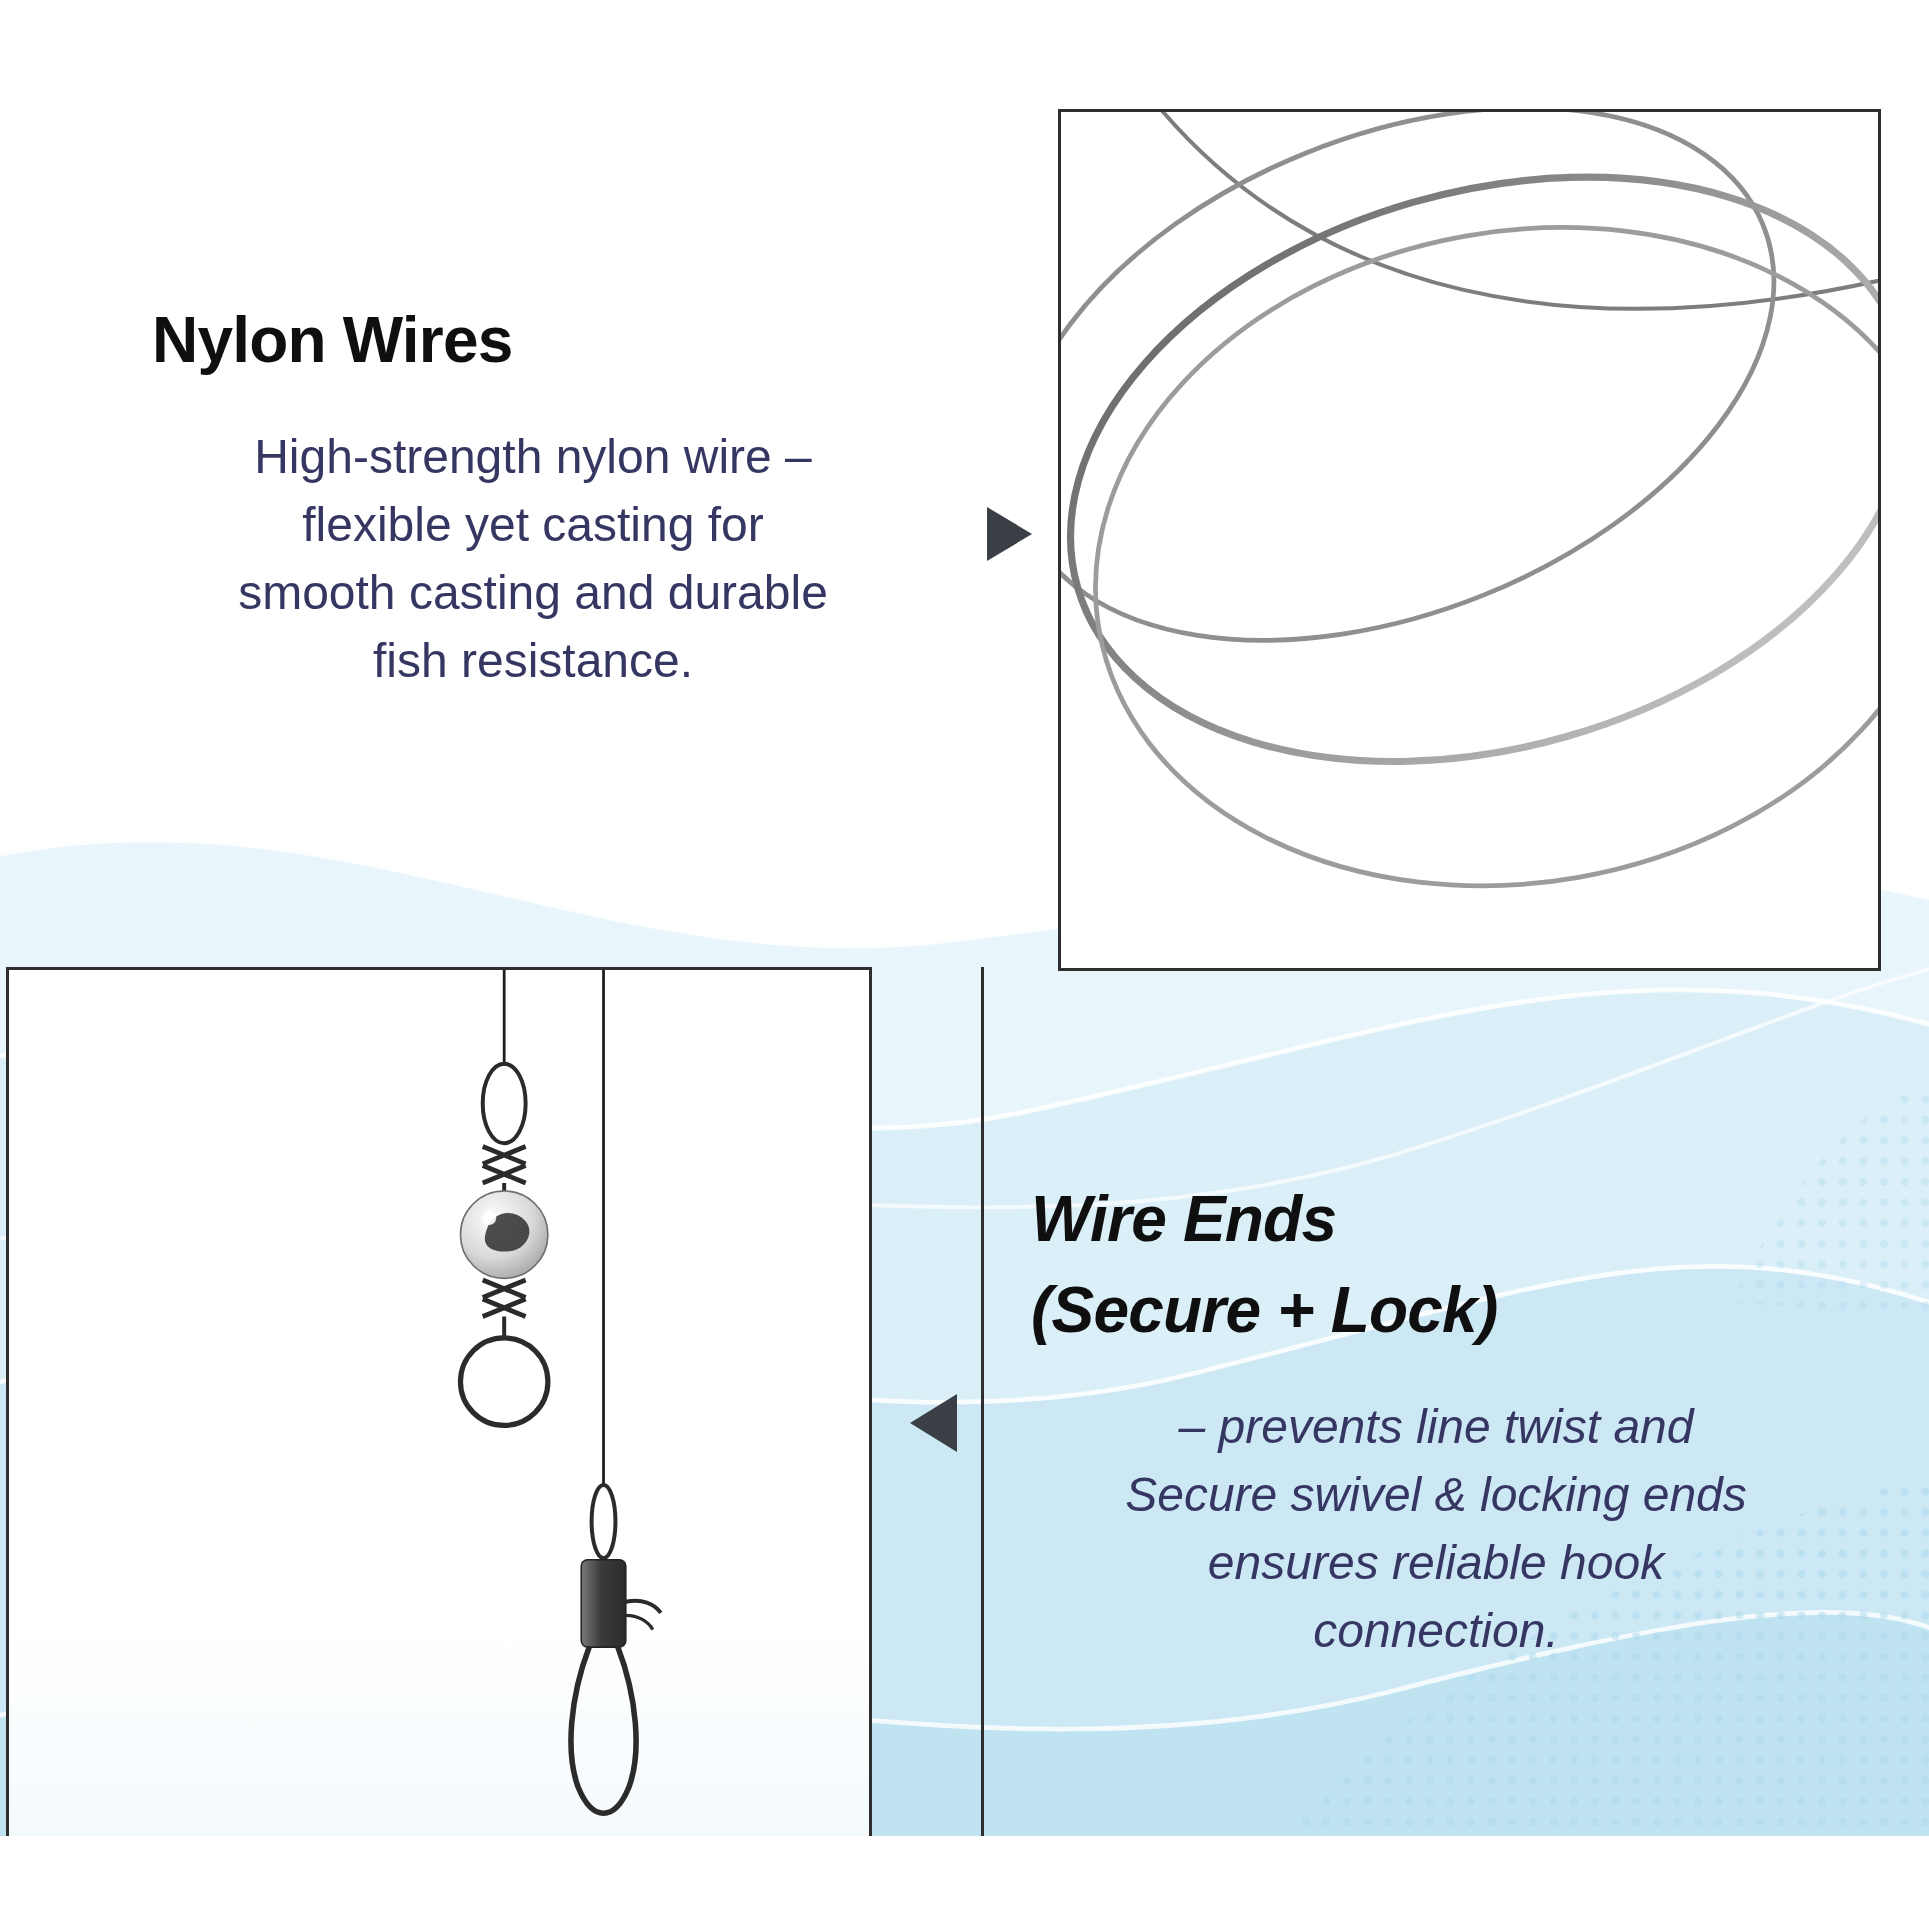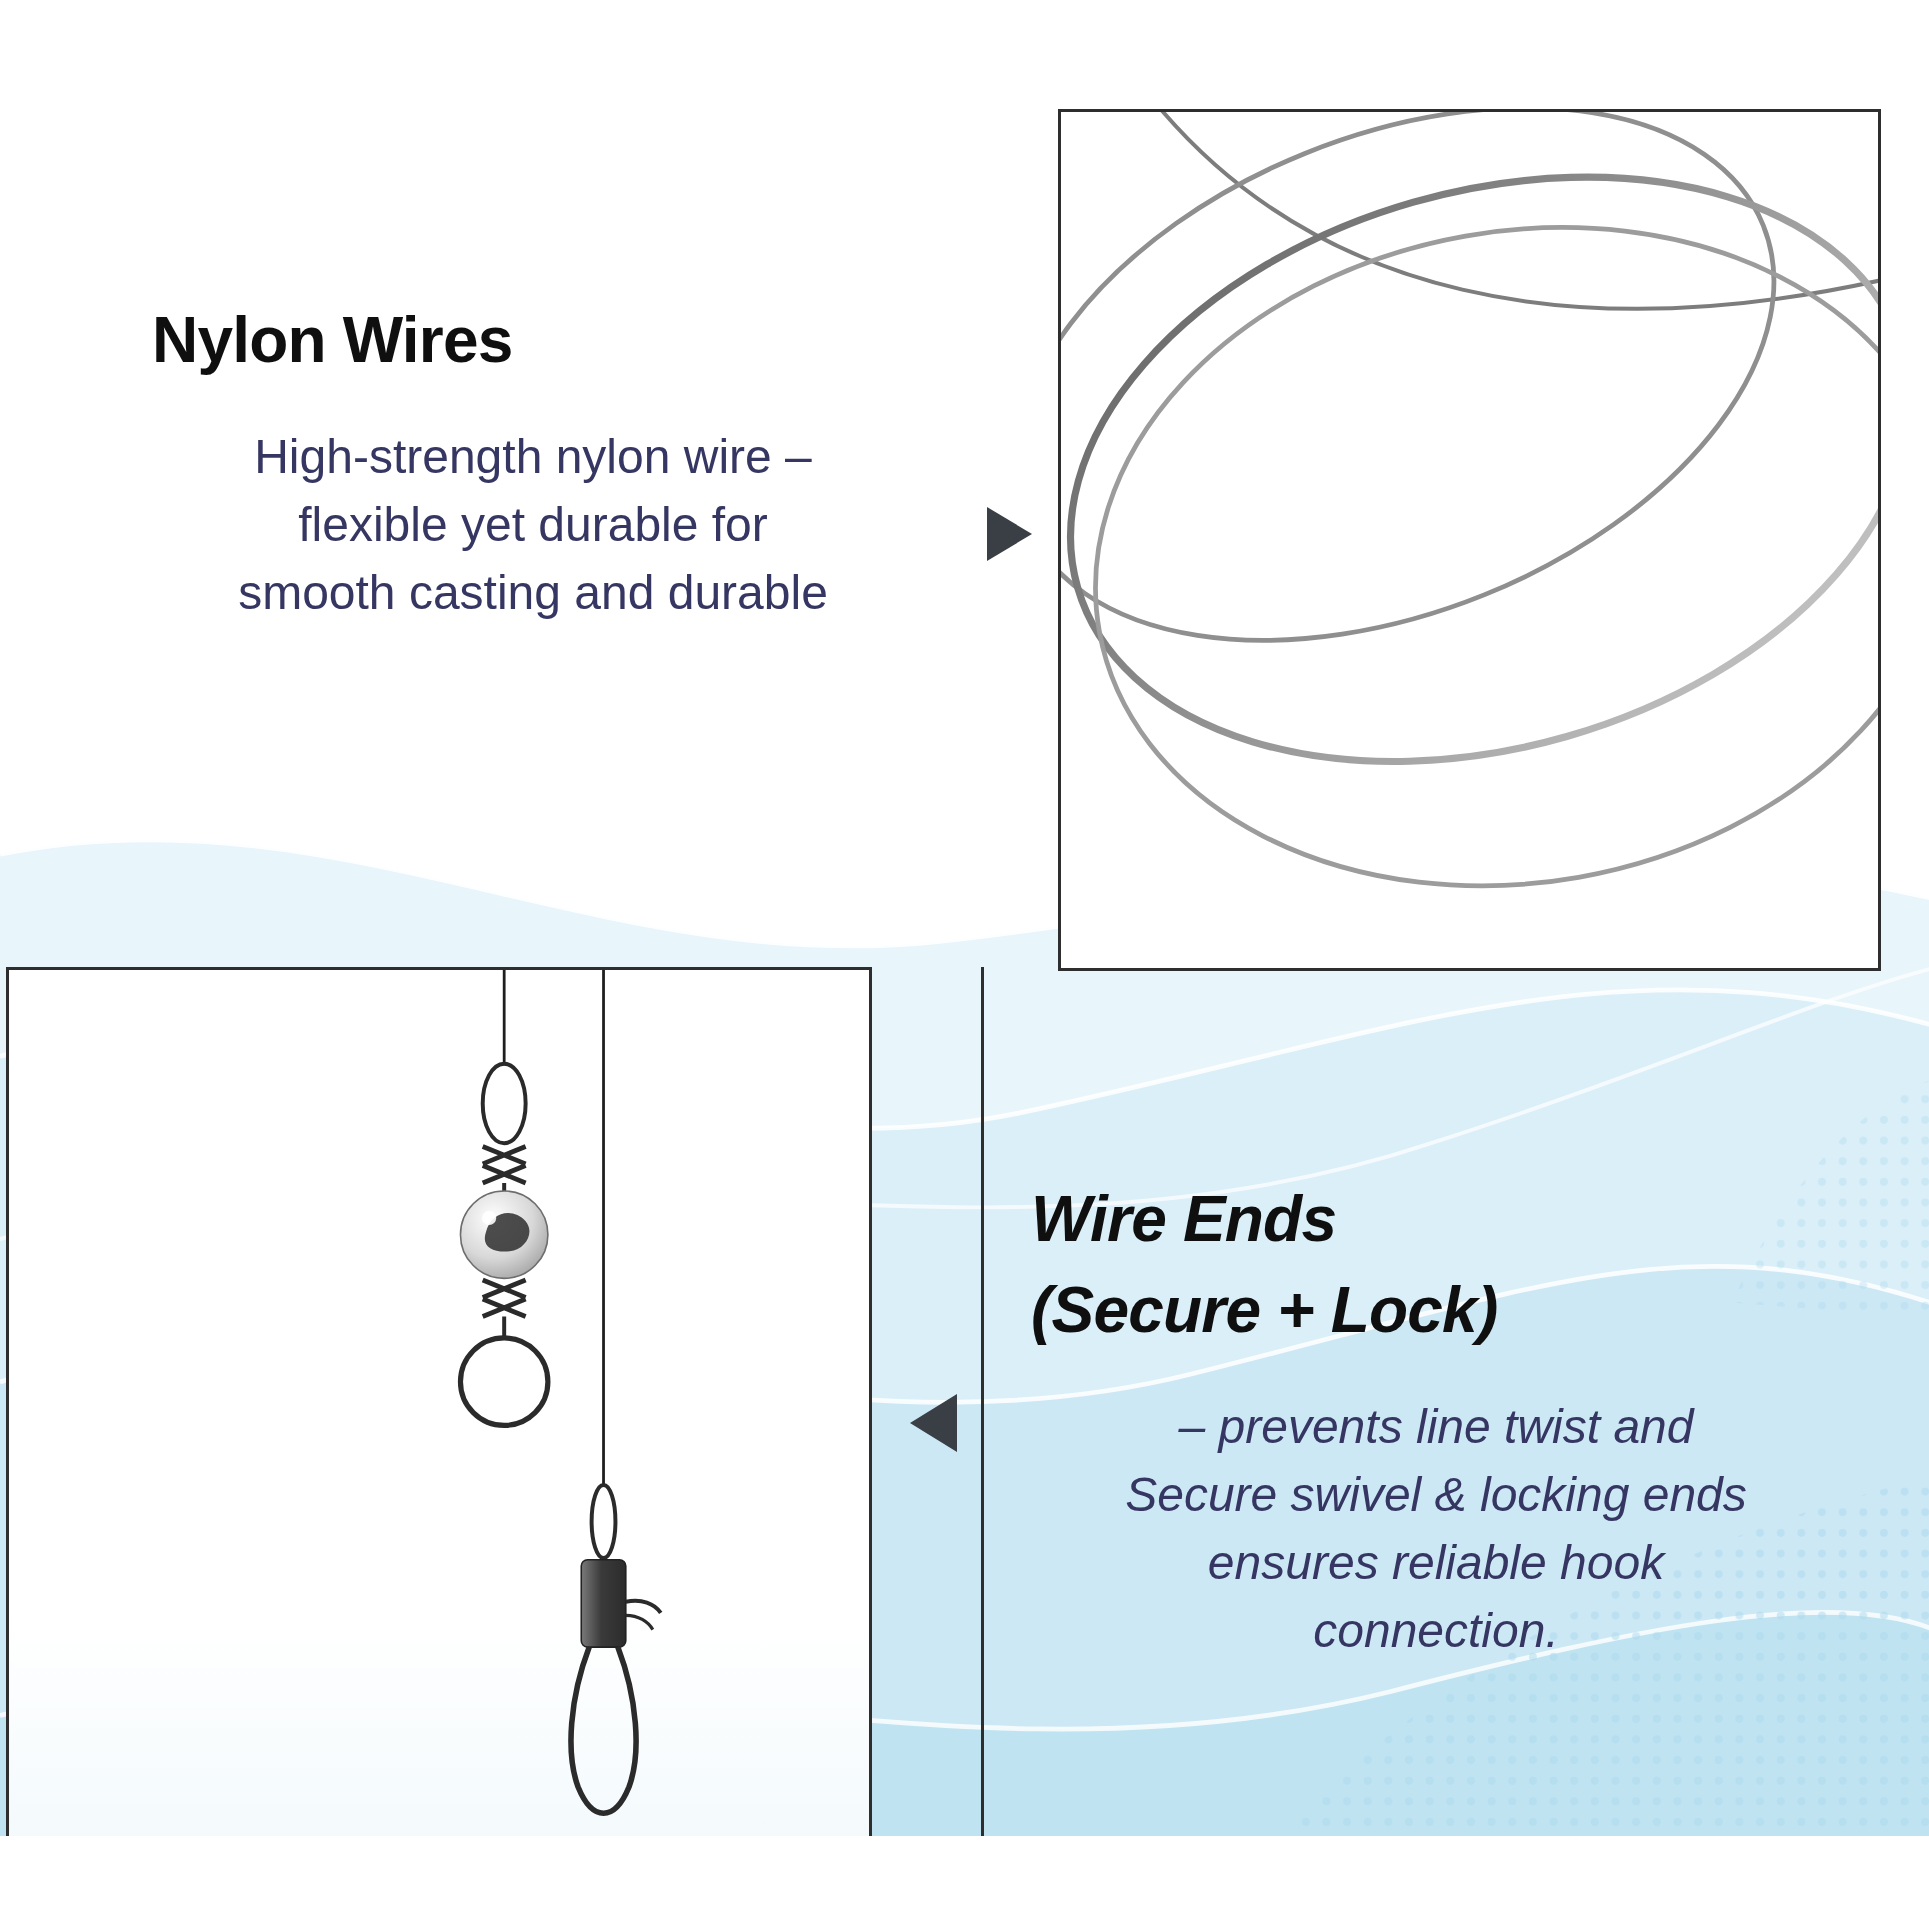--- a/index.html
+++ b/index.html
@@ -89,22 +89,23 @@
     <path d="M0,1740 C520,1580 980,1860 1500,1730 C1940,1620 2120,1540 2430,1640" fill="none" stroke="#ffffff" stroke-width="6" opacity="0.85"></path>
     <path d="M0,2160 C600,2010 1150,2280 1750,2130 C2060,2050 2300,2000 2430,2050" fill="none" stroke="#ffffff" stroke-width="6" opacity="0.8"></path>
     <path d="M1500,2430 C1740,2140 2050,1950 2430,1860 L2430,2430 Z" fill="url(#dots)" opacity="0.5"></path>
     <path d="M2180,1640 C2260,1470 2350,1390 2430,1360 L2430,1660 Z" fill="url(#dots)" opacity="0.35"></path>
   </svg>
 
   <section class="text-block nylon-block">
     <h1 class="headline">Nylon Wires</h1>
     <p class="body-copy">
       <span class="line">High-strength nylon wire –</span>
-      <span class="line">flexible yet durable for</span>
+      <span class="line">flexible yet casting for</span>
       <span class="line">smooth casting and durable</span>
+      <span class="line">fish resistance.</span>
     </p>
   </section>
 
   <div class="arrow arrow-right"></div>
 
   <div class="frame frame-wire">
     <svg viewBox="0 0 1028 1078" preserveAspectRatio="none" aria-hidden="true">
       <defs>
         <linearGradient id="wireGrad" x1="0" y1="0" x2="1" y2="1">
           <stop offset="0" stop-color="#5f5f5f"></stop>

